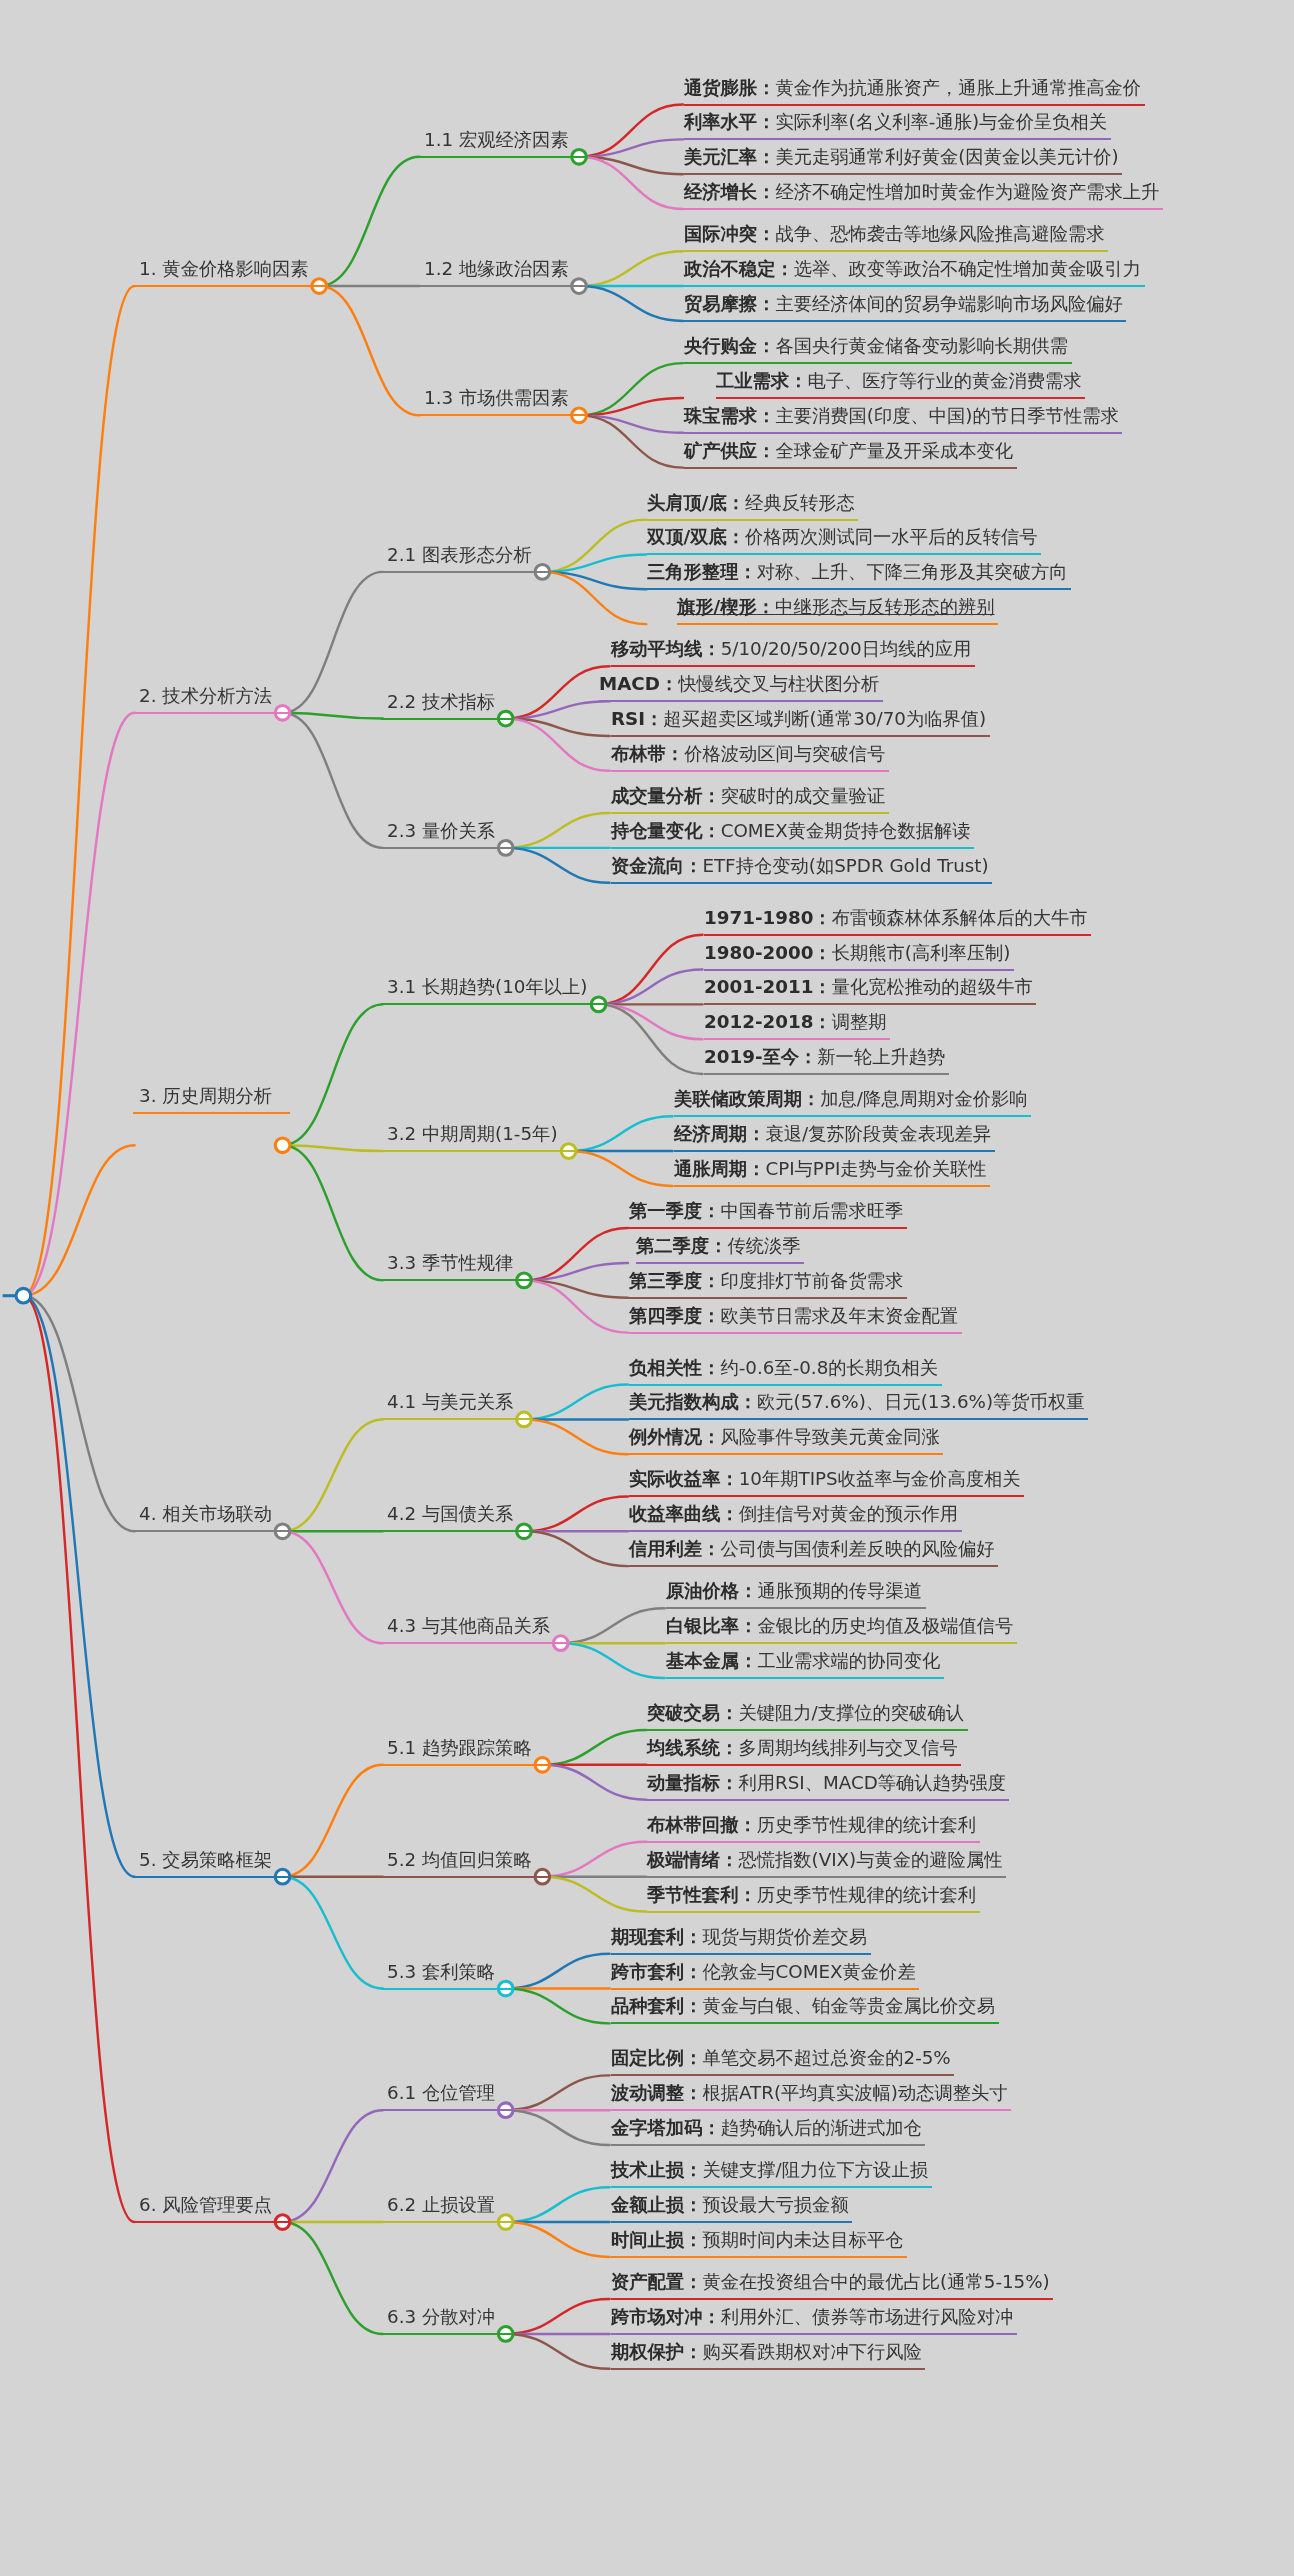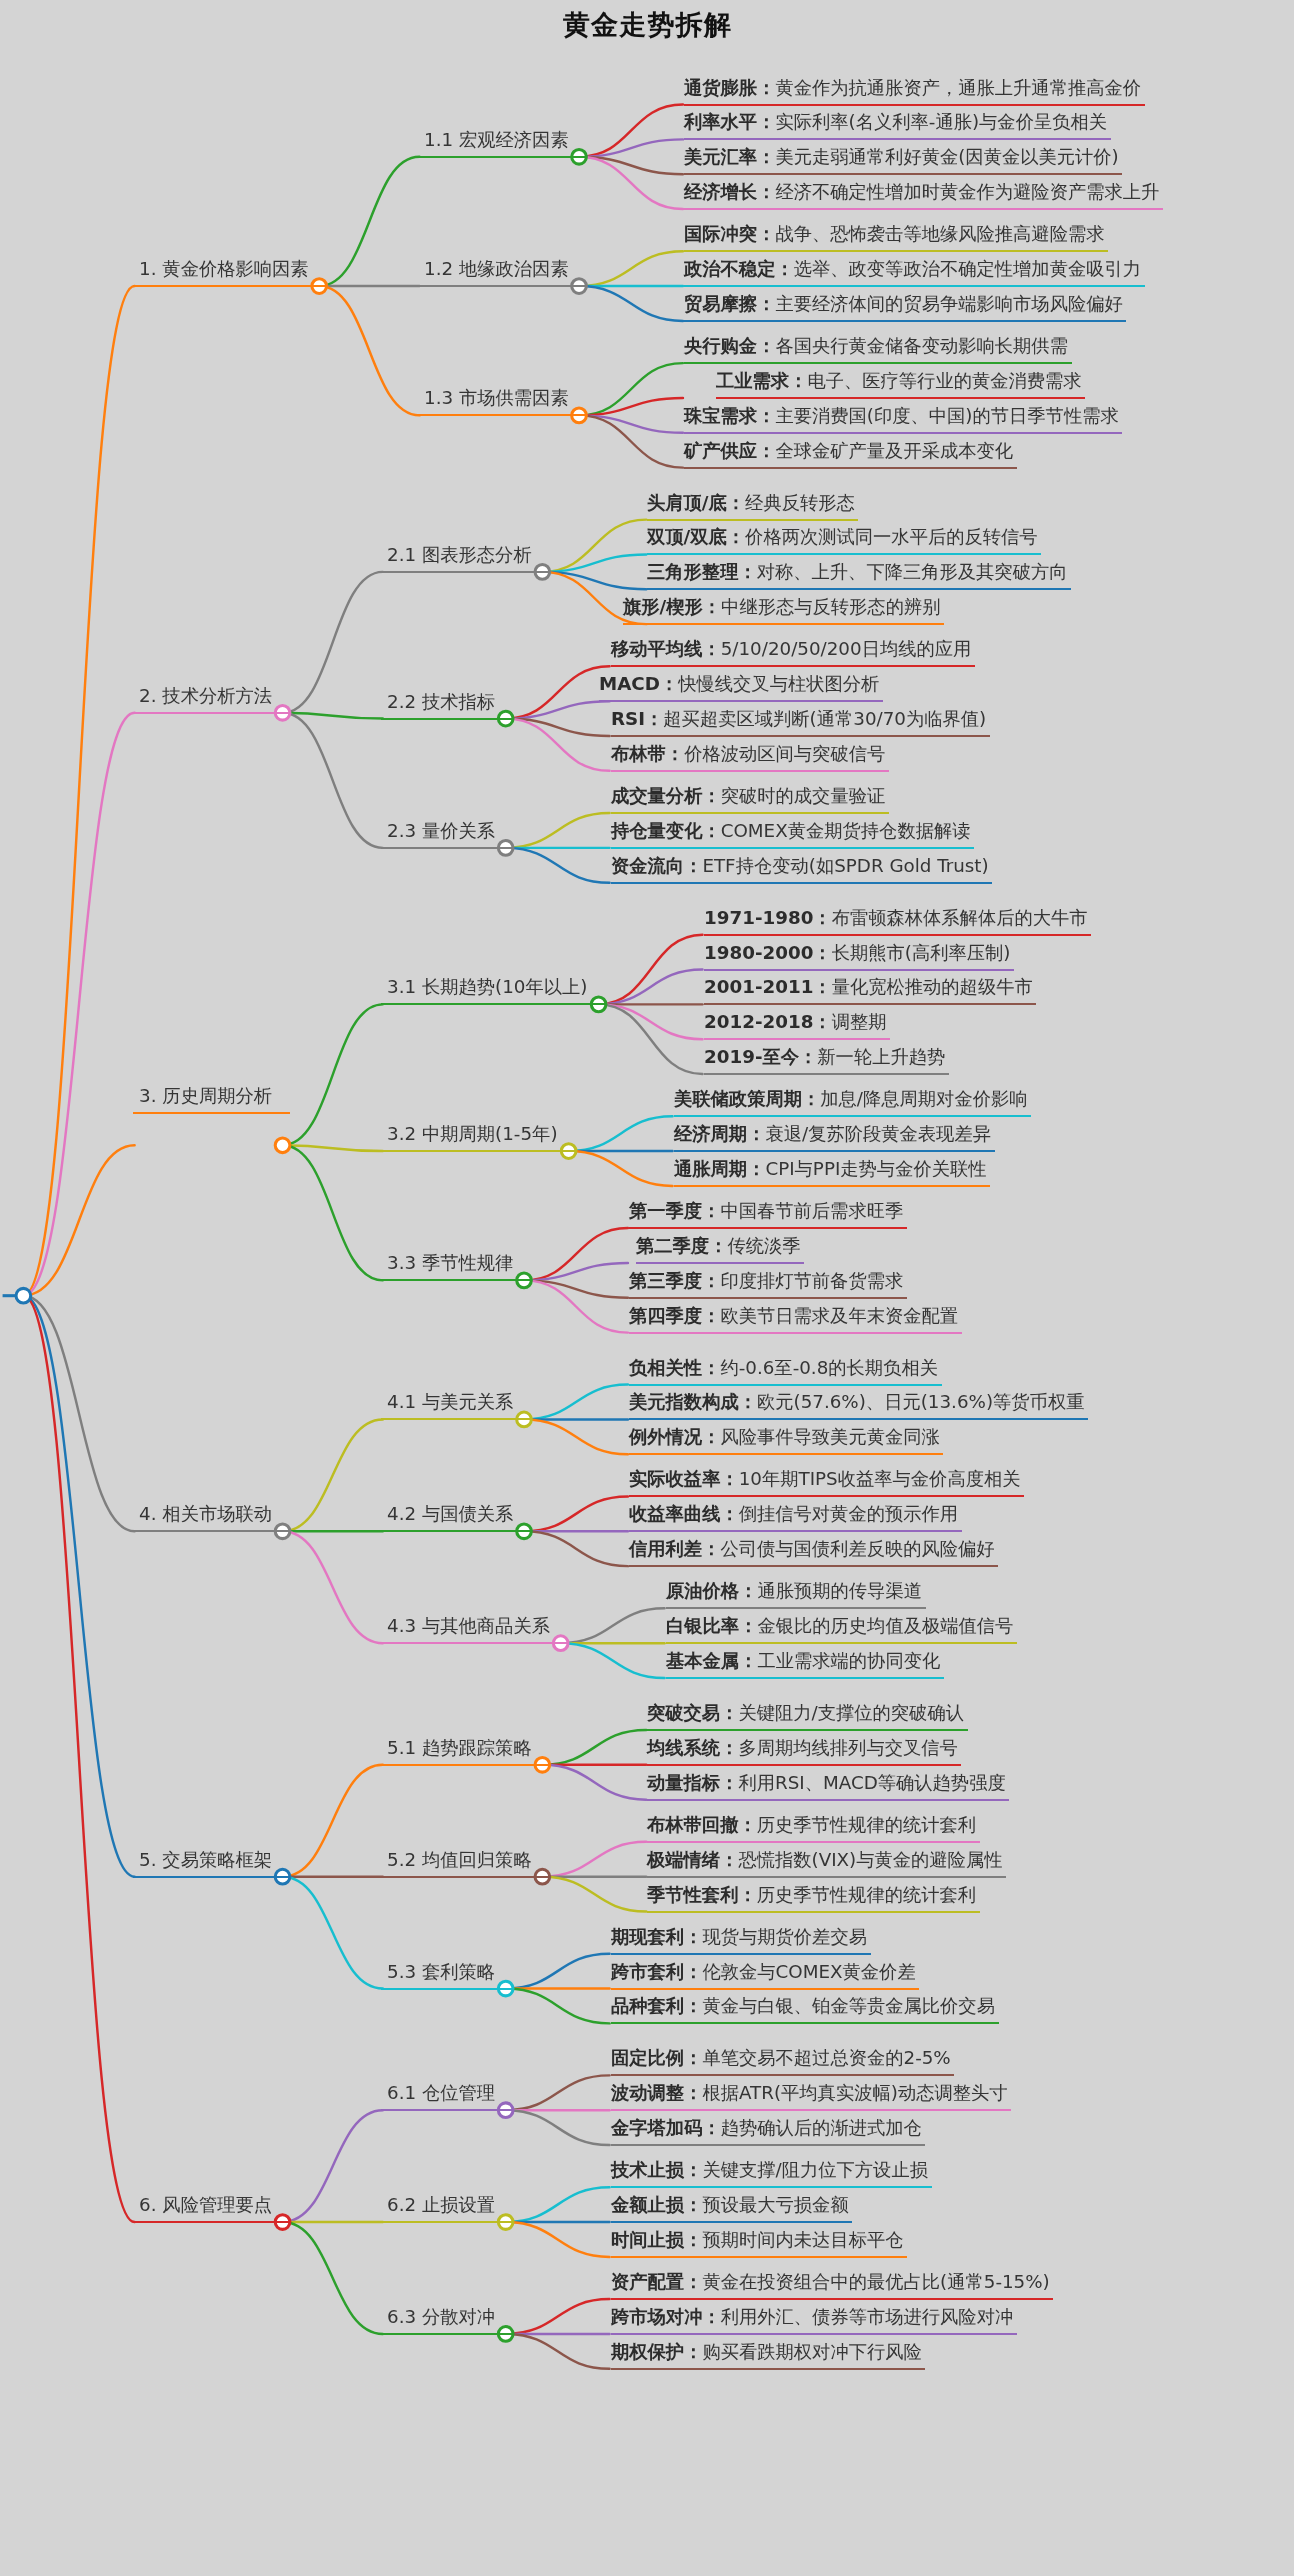--- a/index.html
+++ b/index.html
@@ -39,21 +39,20 @@
     border-bottom:2.4px solid transparent;
     display:block;
   }
   .leaf .term{ font-weight:bold; color:#2c2c2c; }
   .leaf .desc{ font-weight:normal; }
 </style>
 </head>
 <body style="background: rgb(212, 212, 212);">
 
 <div class="page">
-  <h1 id="map-title" style="color: rgb(17, 17, 17);">黄金走势拆解</h1>
   <svg id="links" width="1295" height="2576" viewBox="0 0 2118 4214">
       <line x1="4" y1="2119.5833333333335" x2="40" y2="2119.5833333333335" stroke="#1f77b4" stroke-width="5"></line>
       <path d="M 38 2119.5833333333335 C 129 2119.5833333333335, 129 468, 220 468" fill="none" stroke="#ff7f0e" stroke-width="4" stroke-linecap="round"></path>
       <path d="M 522 468 C 604 468, 604 256.5, 686 256.5" fill="none" stroke="#2ca02c" stroke-width="4" stroke-linecap="round"></path>
       <path d="M 947 256.5 C 1032 256.5, 1032 171, 1117 171" fill="none" stroke="#d62728" stroke-width="4" stroke-linecap="round"></path>
       <path d="M 947 256.5 C 1032 256.5, 1032 228, 1117 228" fill="none" stroke="#9467bd" stroke-width="4" stroke-linecap="round"></path>
       <path d="M 947 256.5 C 1032 256.5, 1032 285, 1117 285" fill="none" stroke="#8c564b" stroke-width="4" stroke-linecap="round"></path>
       <path d="M 947 256.5 C 1032 256.5, 1032 342, 1117 342" fill="none" stroke="#e377c2" stroke-width="4" stroke-linecap="round"></path>
       <path d="M 522 468 C 604 468, 604 468, 686 468" fill="none" stroke="#7f7f7f" stroke-width="4" stroke-linecap="round"></path>
       <path d="M 947 468 C 1032 468, 1032 411, 1117 411" fill="none" stroke="#bcbd22" stroke-width="4" stroke-linecap="round"></path>
@@ -174,21 +173,21 @@
       <div class="node branch" style="border-bottom-color: rgb(255, 127, 14); color: rgb(53, 53, 53); left: 418px; top: 385px;">1.3 市场供需因素</div>
       <div class="node leaf" style="border-bottom-color: rgb(44, 160, 44); color: rgb(53, 53, 53); left: 684px; max-width: 520px; top: 333px;"><span class="term">央行购金</span><span class="term">：</span><span class="desc">各国央行黄金储备变动影响长期供需</span></div>
       <div class="node leaf" style="border-bottom-color: rgb(214, 39, 40); color: rgb(53, 53, 53); left: 684px; max-width: 520px; top: 368px; margin-left: 32px;"><span class="term">工业需求</span><span class="term">：</span><span class="desc">电子、医疗等行业的黄金消费需求</span></div>
       <div class="node leaf" style="border-bottom-color: rgb(148, 103, 189); color: rgb(53, 53, 53); left: 684px; max-width: 520px; top: 403px;"><span class="term">珠宝需求</span><span class="term">：</span><span class="desc">主要消费国(印度、中国)的节日季节性需求</span></div>
       <div class="node leaf" style="border-bottom-color: rgb(140, 86, 75); color: rgb(53, 53, 53); left: 684px; max-width: 520px; top: 438px;"><span class="term">矿产供应</span><span class="term">：</span><span class="desc">全球金矿产量及开采成本变化</span></div>
       <div class="node branch" style="border-bottom-color: rgb(227, 119, 194); color: rgb(53, 53, 53); left: 133px; top: 683px;">2. 技术分析方法</div>
       <div class="node branch" style="border-bottom-color: rgb(127, 127, 127); color: rgb(53, 53, 53); left: 381px; top: 542px;">2.1 图表形态分析</div>
       <div class="node leaf" style="border-bottom-color: rgb(188, 189, 34); color: rgb(53, 53, 53); left: 647px; max-width: 520px; top: 490px;"><span class="term">头肩顶/底</span><span class="term">：</span><span class="desc">经典反转形态</span></div>
       <div class="node leaf" style="border-bottom-color: rgb(23, 190, 207); color: rgb(53, 53, 53); left: 647px; max-width: 520px; top: 524px;"><span class="term">双顶/双底</span><span class="term">：</span><span class="desc">价格两次测试同一水平后的反转信号</span></div>
       <div class="node leaf" style="border-bottom-color: rgb(31, 119, 180); color: rgb(53, 53, 53); left: 647px; max-width: 520px; top: 559px;"><span class="term">三角形整理</span><span class="term">：</span><span class="desc">对称、上升、下降三角形及其突破方向</span></div>
-      <div class="node leaf" style="border-bottom-color: rgb(255, 127, 14); color: rgb(53, 53, 53); left: 623px; max-width: 520px; top: 594px;"><span class="term">旗形/楔形</span><span class="term">：</span><span class="desc">中继形态与反转形态的辨别</span></div>
+      <div class="node leaf" style="border-bottom-color: rgb(255, 127, 14); color: rgb(53, 53, 53); left: 677px; max-width: 520px; top: 594px; text-decoration: underline;"><span class="term">旗形/楔形</span><span class="term">：</span><span class="desc">中继形态与反转形态的辨别</span></div>
       <div class="node branch" style="border-bottom-color: rgb(44, 160, 44); color: rgb(53, 53, 53); left: 381px; top: 689px;">2.2 技术指标</div>
       <div class="node leaf" style="border-bottom-color: rgb(214, 39, 40); color: rgb(53, 53, 53); left: 611px; max-width: 520px; top: 636px;"><span class="term">移动平均线</span><span class="term">：</span><span class="desc">5/10/20/50/200日均线的应用</span></div>
       <div class="node leaf" style="border-bottom-color: rgb(148, 103, 189); color: rgb(53, 53, 53); left: 579px; max-width: 520px; top: 671px; margin-left: 20px;"><span class="term">MACD</span><span class="term">：</span><span class="desc">快慢线交叉与柱状图分析</span></div>
       <div class="node leaf" style="border-bottom-color: rgb(140, 86, 75); color: rgb(53, 53, 53); left: 611px; max-width: 520px; top: 706px;"><span class="term">RSI</span><span class="term">：</span><span class="desc">超买超卖区域判断(通常30/70为临界值)</span></div>
       <div class="node leaf" style="border-bottom-color: rgb(227, 119, 194); color: rgb(53, 53, 53); left: 611px; max-width: 520px; top: 741px;"><span class="term">布林带</span><span class="term">：</span><span class="desc">价格波动区间与突破信号</span></div>
       <div class="node branch" style="border-bottom-color: rgb(127, 127, 127); color: rgb(53, 53, 53); left: 381px; top: 818px;">2.3 量价关系</div>
       <div class="node leaf" style="border-bottom-color: rgb(188, 189, 34); color: rgb(53, 53, 53); left: 611px; max-width: 520px; top: 783px;"><span class="term">成交量分析</span><span class="term">：</span><span class="desc">突破时的成交量验证</span></div>
       <div class="node leaf" style="border-bottom-color: rgb(23, 190, 207); color: rgb(53, 53, 53); left: 611px; max-width: 520px; top: 818px;"><span class="term">持仓量变化</span><span class="term">：</span><span class="desc">COMEX黄金期货持仓数据解读</span></div>
       <div class="node leaf" style="border-bottom-color: rgb(31, 119, 180); color: rgb(53, 53, 53); left: 611px; max-width: 520px; top: 853px;"><span class="term">资金流向</span><span class="term">：</span><span class="desc">ETF持仓变动(如SPDR Gold Trust)</span></div>
       <div class="node branch" style="border-bottom-color: rgb(255, 127, 14); color: rgb(53, 53, 53); left: 133px; top: 1083px;">3. 历史周期分析</div>

